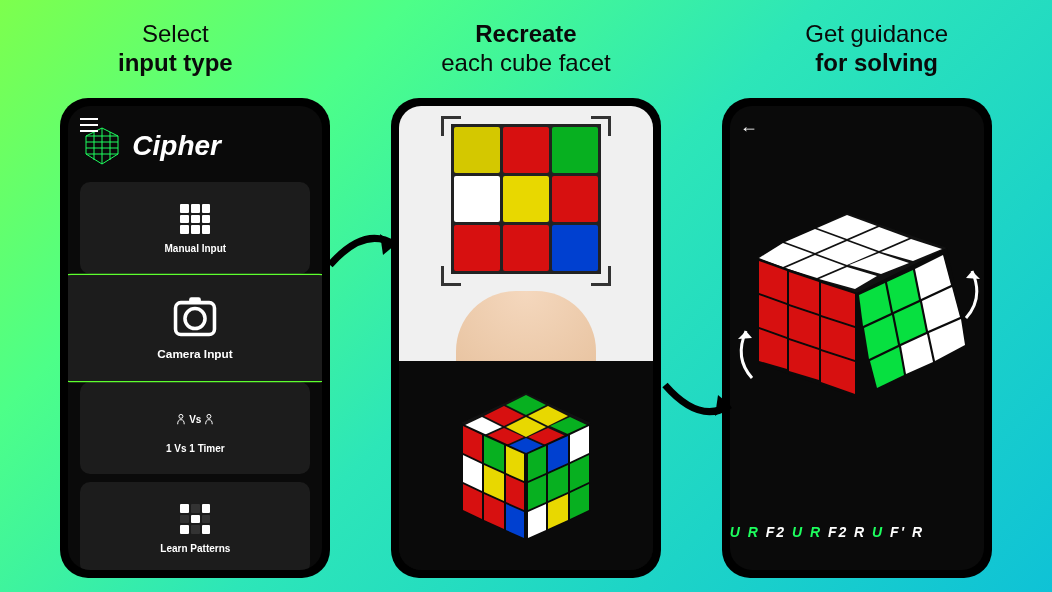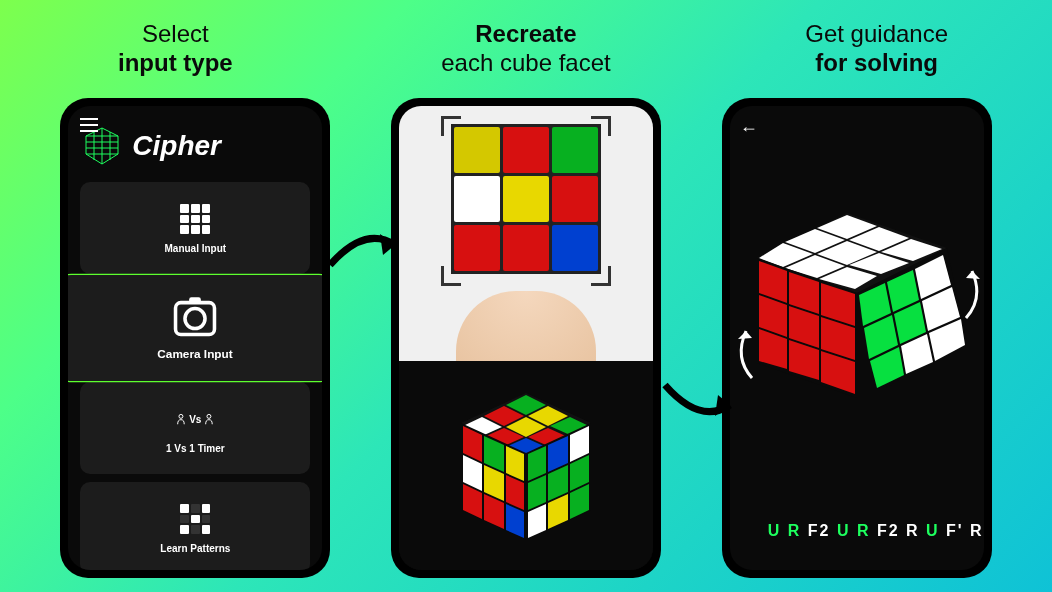--- a/index.html
+++ b/index.html
@@ -277,23 +277,24 @@
 }
 .p3-cube {
   width: 220px;
   height: 200px;
   position: relative;
 }
 .p3-notation {
   position: absolute;
   bottom: 30px;
   width: 100%;
-  text-align: right;
-  font-size: 16px;
+  text-align: left;
+  font-size: 14px;
   font-weight: 700;
+  font-style: italic;
   letter-spacing: 2px;
 }
 .p3-notation span.g { color: #1dff5e; }
 .p3-notation span.w { color: #fff; }
 .svg-arrow {
   position: absolute;
   z-index: 20;
 }
 </style>
 </head>

